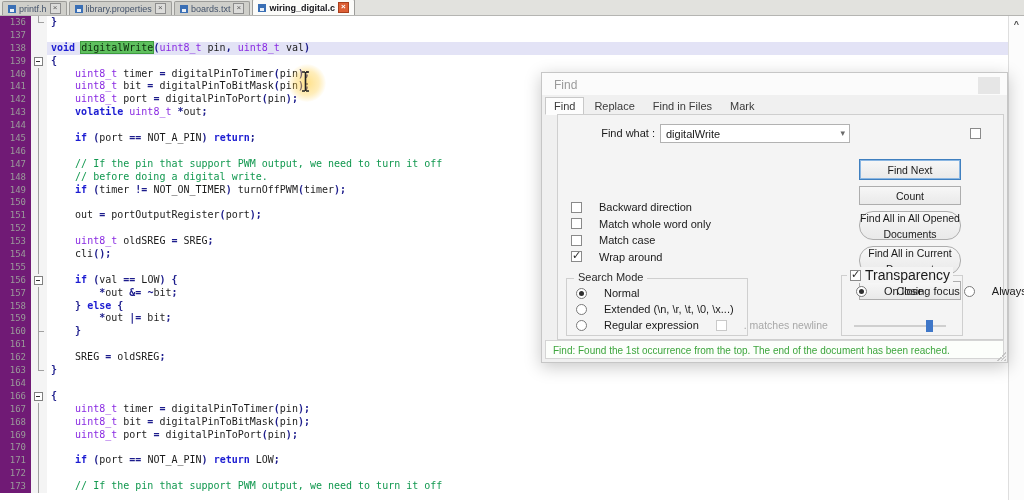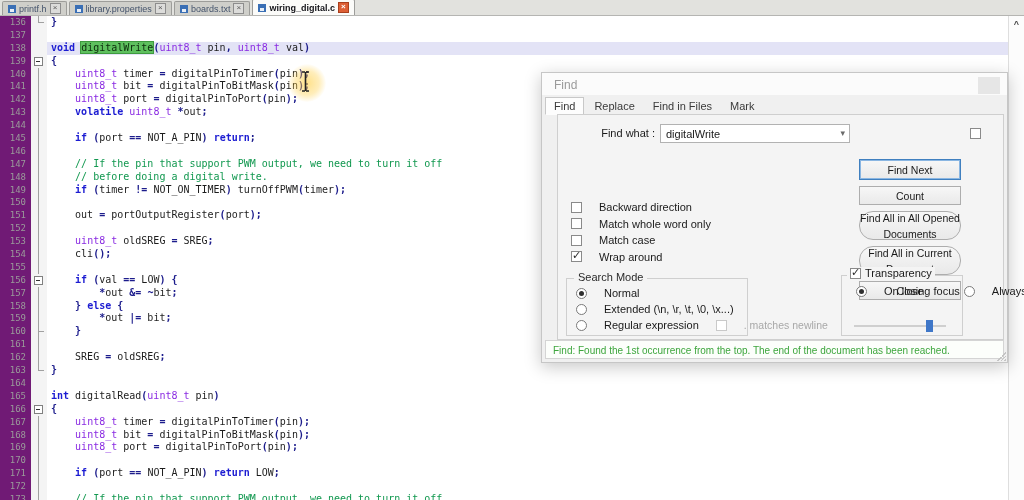--- a/index.html
+++ b/index.html
@@ -78,21 +78,21 @@
 
   .opts{position:absolute;left:13px;top:86px;display:flex;flex-direction:column;gap:4.5px;}
   .optrow{display:flex;align-items:center;gap:17px;font-size:11px;white-space:nowrap;}
   .suffix{color:#a8a8a8;font-size:10.5px;}
 
   .grp{position:absolute;border:1px solid #cfcfcf;box-sizing:border-box;}
   .grp-legend{position:absolute;top:-8px;left:7px;background:#f4f4f4;padding:0 4px;font-size:11px;color:#2a2a2a;}
   #grp-search{left:8px;top:163px;width:182px;height:58px;}
   #grp-search .glist{position:absolute;left:9px;top:8px;display:flex;flex-direction:column;gap:4px;}
   #grp-trans{left:283px;top:160px;width:122px;height:61px;}
-  .trans-legend{position:absolute;top:-9px;left:5px;background:#f4f4f4;padding:0 3px;display:flex;gap:4px;align-items:center;font-size:11px;}
+  .trans-legend{position:absolute;top:-9px;left:5px;background:#f4f4f4;padding:0 3px;display:flex;gap:4px;align-items:center;font-size:14px;}
   #grp-trans .glist{position:absolute;left:14px;top:9px;display:flex;flex-direction:row;gap:4px;}
   .slider{position:absolute;left:12px;top:49px;width:92px;height:2px;background:#cfcfcf;}
   .sthumb{position:absolute;top:-5px;width:7px;height:12px;background:#3f77c8;margin-left:-3px;}
 
   .status{position:absolute;left:3px;right:3px;bottom:3px;height:19px;background:#fcfefb;border:1px solid #d4d4d4;
           color:#3da63d;font-size:10px;padding:4px 4px 0 7px;white-space:nowrap;overflow:hidden;box-sizing:border-box;}
   .grip{position:absolute;right:1px;bottom:1px;width:10px;height:10px;
         background:linear-gradient(135deg,transparent 55%,#c4c4c4 55%,#c4c4c4 62%,transparent 62%,transparent 72%,#c4c4c4 72%,#c4c4c4 79%,transparent 79%,transparent 88%,#c4c4c4 88%);}
 </style>
 </head>
@@ -259,25 +259,20 @@
     </div>
     <div class="row">
       <span class="ln">163</span>
       <span class="fold end"></span>
       <span class="code"><span class="tk-o">}</span></span>
     </div>
     <div class="row">
       <span class="ln">164</span>
       <span class="fold none"></span>
       <span class="code"></span>
-    </div>
-    <div class="row">
-      <span class="ln">165</span>
-      <span class="fold none"></span>
-      <span class="code"><span class="tk-k">int</span><span class="tk-d"> digitalRead</span><span class="tk-o">(</span><span class="tk-t">uint8_t</span><span class="tk-d"> pin</span><span class="tk-o">)</span></span>
     </div>
     <div class="row">
       <span class="ln">166</span>
       <span class="fold box"></span>
       <span class="code"><span class="tk-o">{</span></span>
     </div>
     <div class="row">
       <span class="ln">167</span>
       <span class="fold line"></span>
       <span class="code"><span class="tk-d">    </span><span class="tk-t">uint8_t</span><span class="tk-d"> timer </span><span class="tk-o">=</span><span class="tk-d"> digitalPinToTimer</span><span class="tk-o">(</span><span class="tk-d">pin</span><span class="tk-o">);</span></span>

